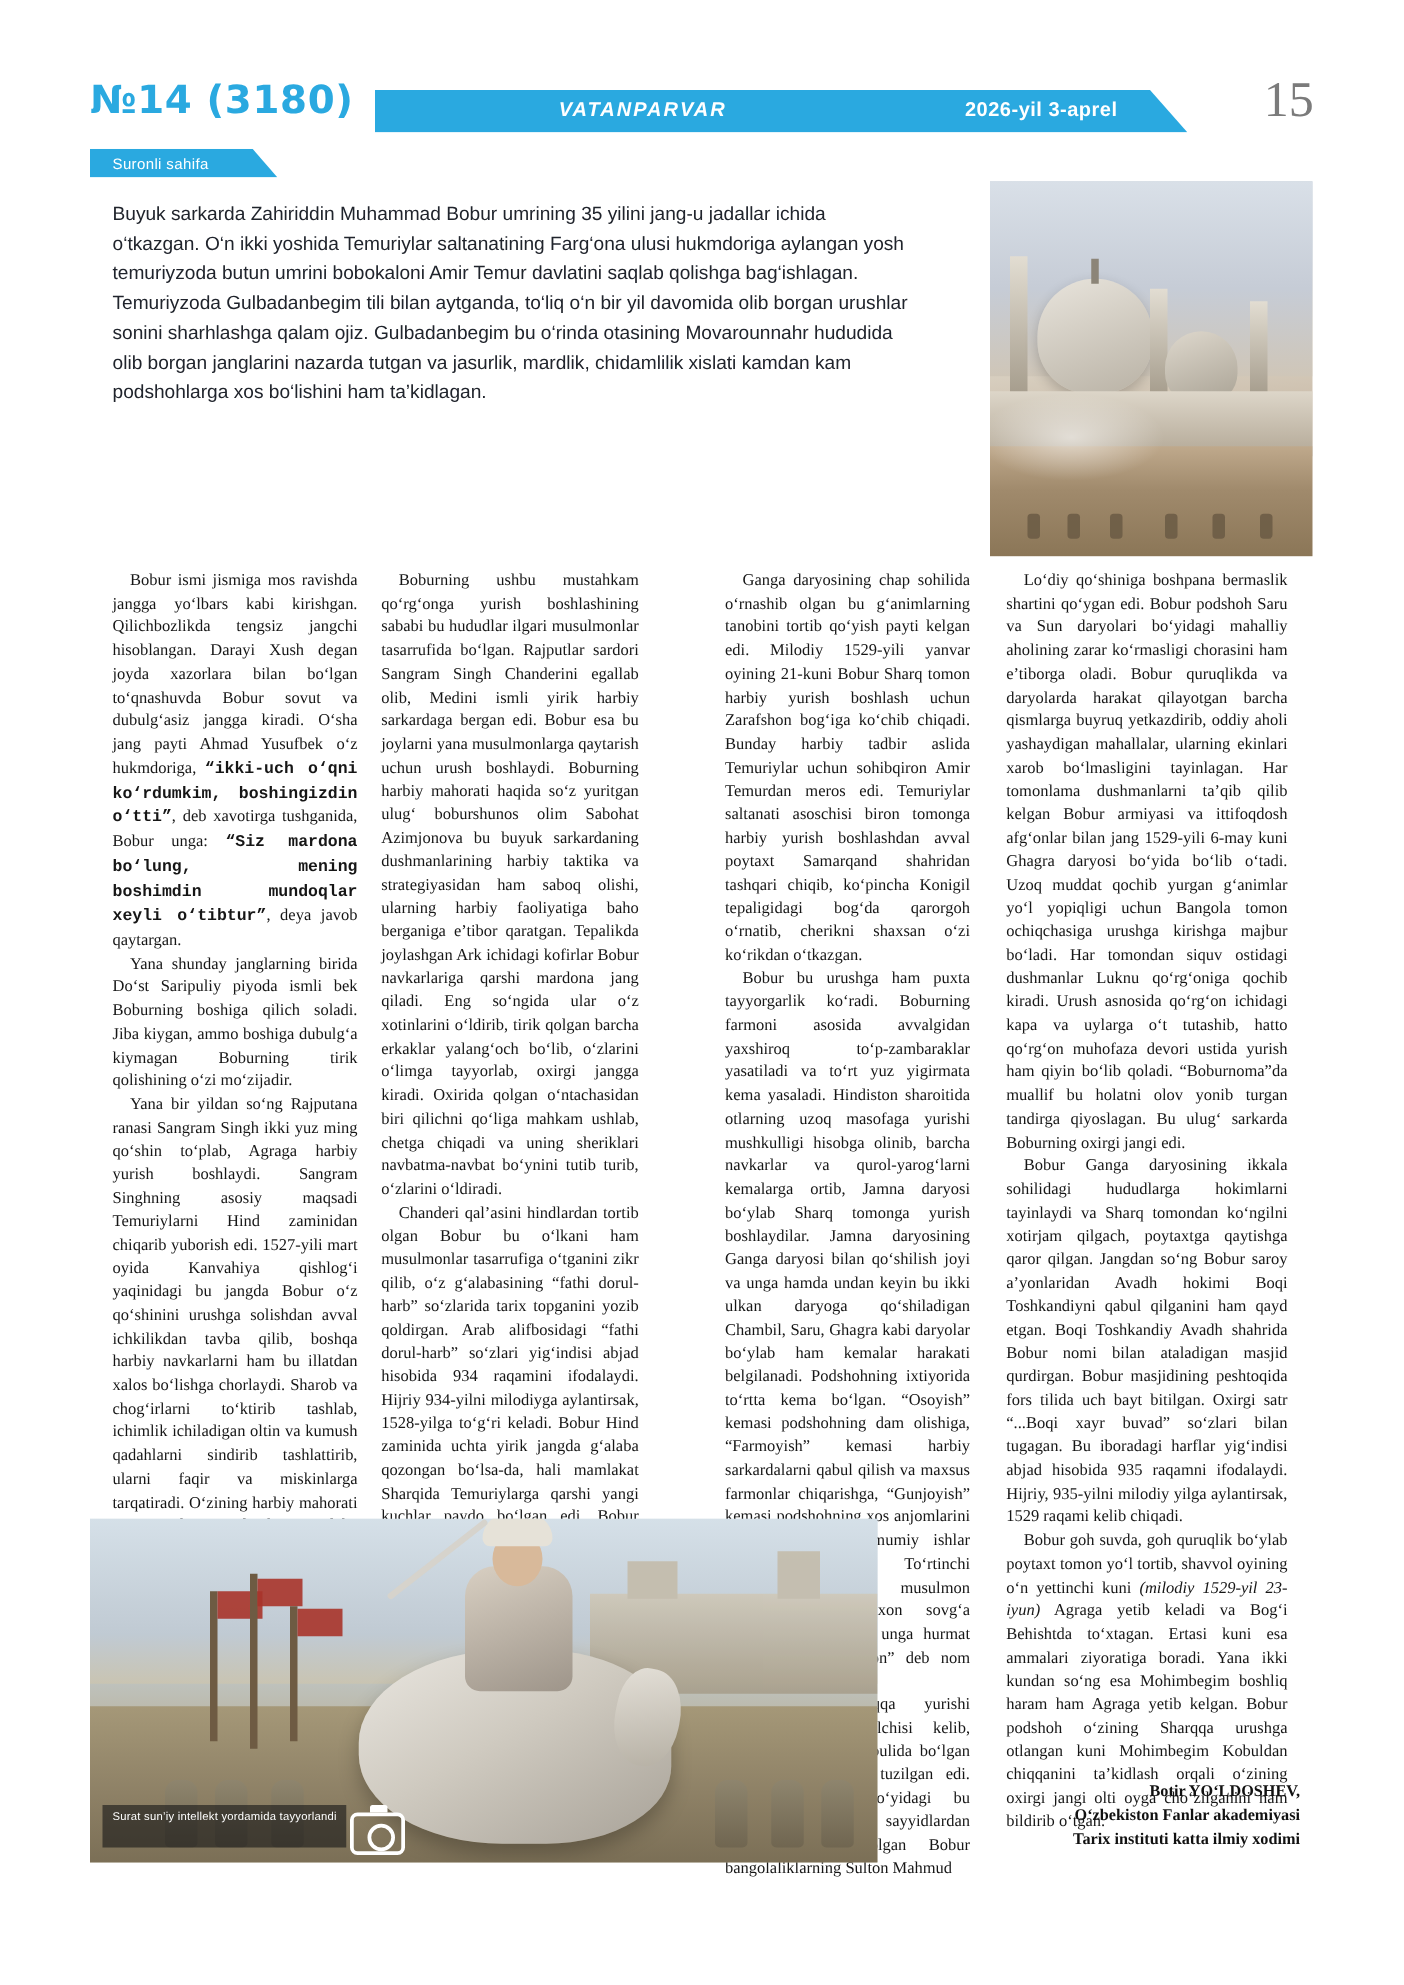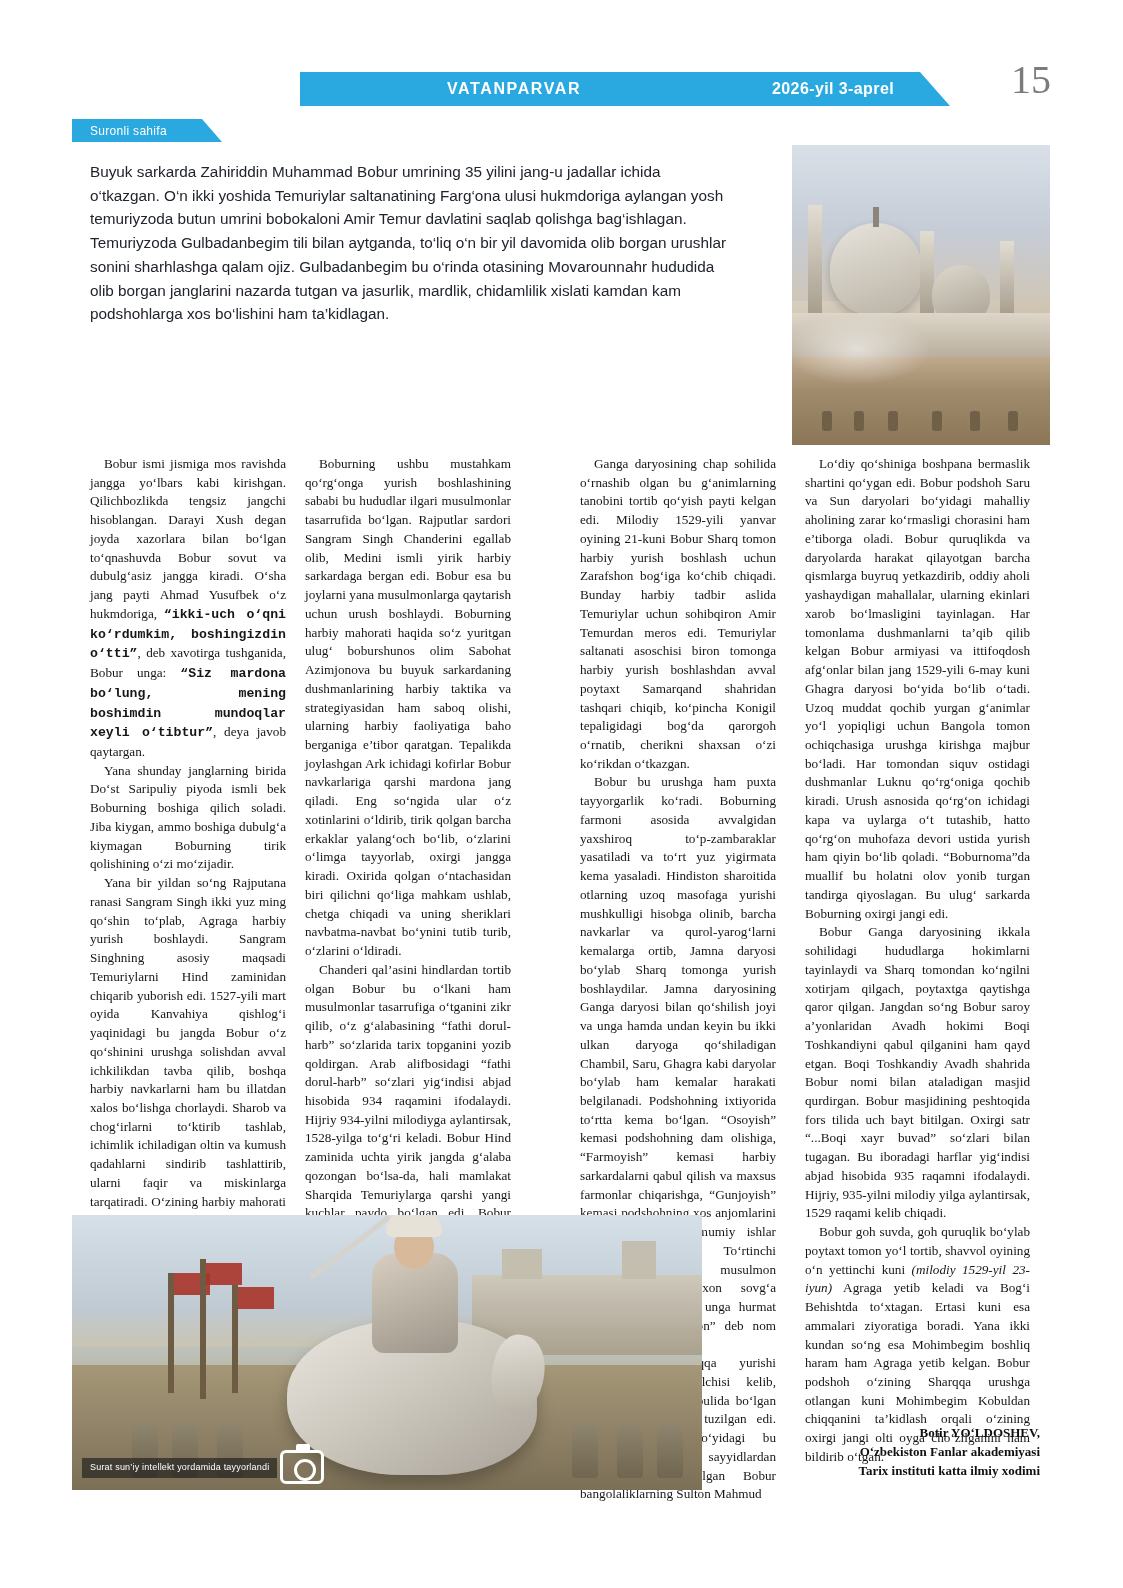--- a/index.html
+++ b/index.html
@@ -36,20 +36,21 @@
     background: #2aa9e0;
     clip-path: polygon(0 0, 620px 0, 650px 34px, 0 34px);
   }
   .mast-title {
     position: absolute;
     left: 375px; top: 18px;
     font-size: 16px;
     font-weight: bold;
     letter-spacing: 1.6px;
     color: #ffffff;
+    font-style: italic;
   }
   .mast-date {
     position: absolute;
     left: 700px; top: 18px;
     font-size: 16px;
     font-weight: bold;
     color: #ffffff;
     letter-spacing: 0.4px;
   }
   .mast-page {
@@ -266,21 +267,21 @@
   }
   .soldier2 {
     position: absolute; bottom: 12px; width: 26px; height: 54px;
     border-radius: 10px 10px 4px 4px;
     background: linear-gradient(180deg, #8e856e, #6f6550);
     opacity: .95;
   }
   .photo-credit {
     position: absolute;
     left: 10px; bottom: 12px;
-    height: 20px;
+    height: 34px;
     background: rgba(25,25,25,.62);
     color: #ffffff;
     font-size: 9px;
     padding: 4px 8px;
     font-family: "Liberation Sans", sans-serif;
     letter-spacing: .2px;
   }
   .cam-icon {
     position: absolute;
     left: 208px; bottom: 6px;
@@ -307,20 +308,21 @@
     font-size: 13px;
     font-weight: bold;
     line-height: 1.45;
     color: #111;
   }
 </style>
 </head>
 <body>
 
 <div class="masthead">
+  <div class="mast-issue">№14 (3180)</div>
   <div class="mast-band"></div>
   <div class="mast-title">VATANPARVAR</div>
   <div class="mast-date">2026-yil 3-aprel</div>
   <div class="mast-page">15</div>
 </div>
 
 <div class="rubric">
   <span>Suronli sahifa</span>
 </div>
 

